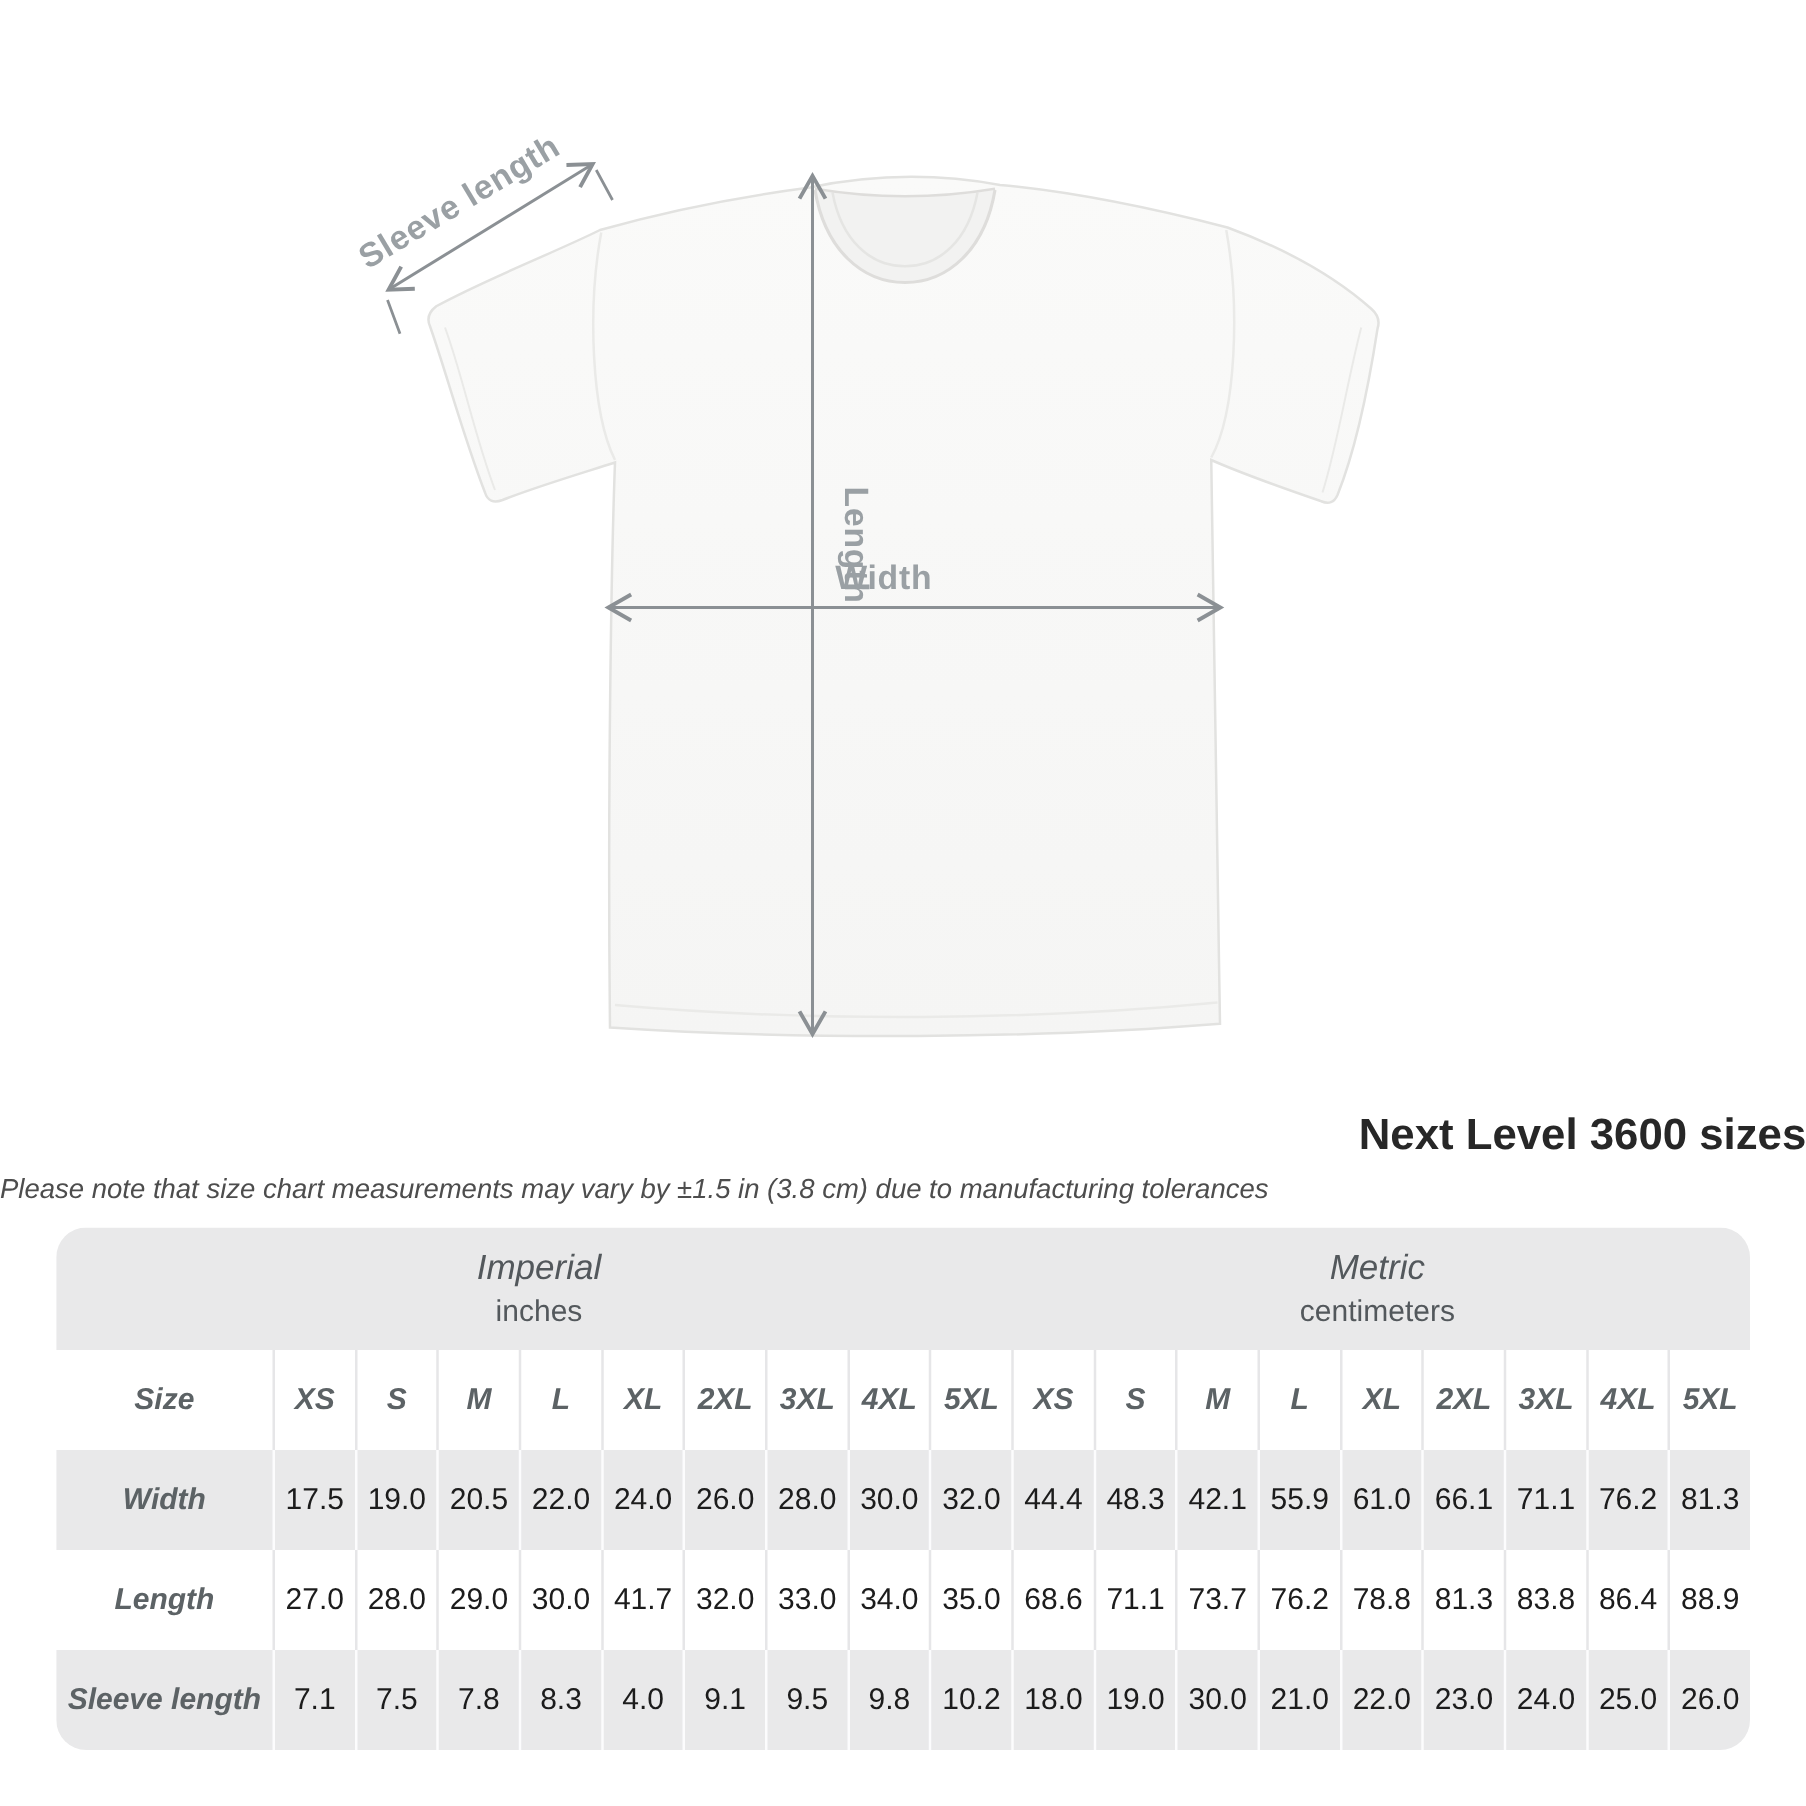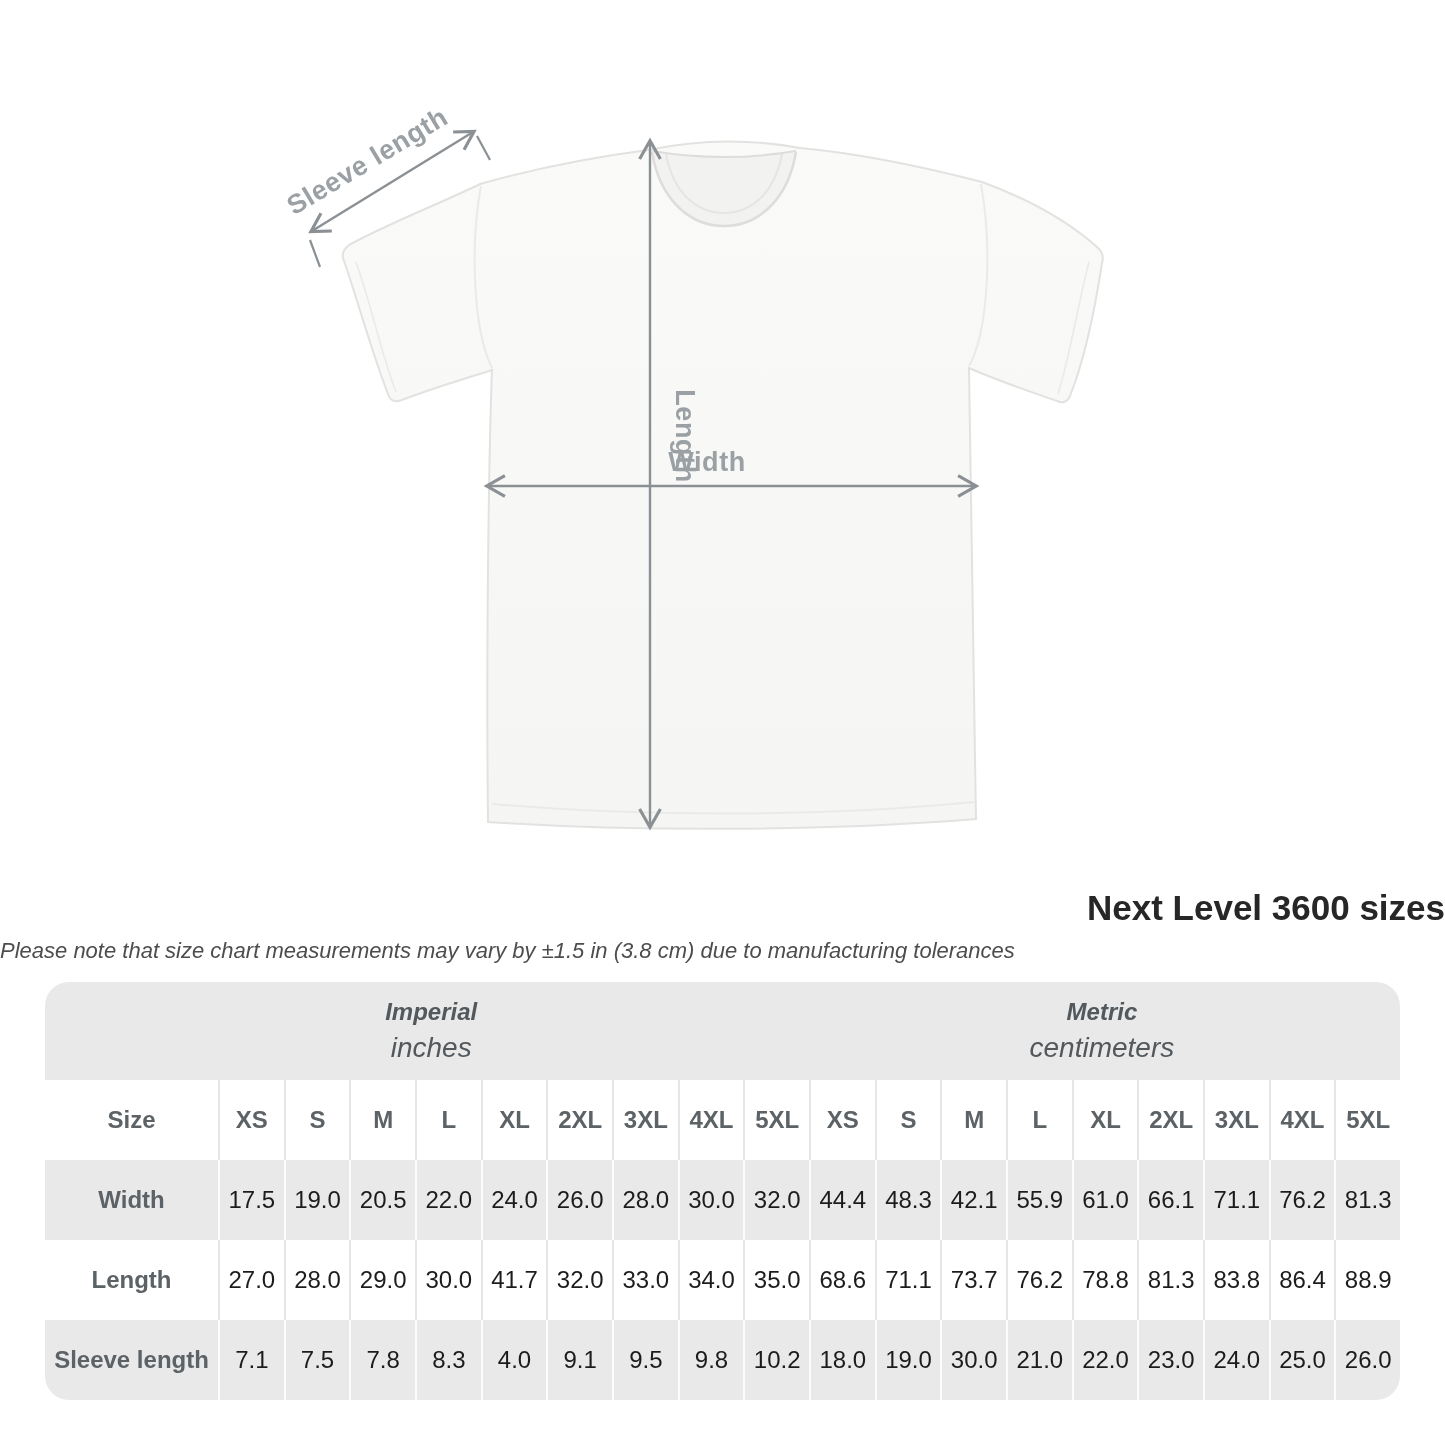--- a/index.html
+++ b/index.html
@@ -15,31 +15,31 @@
   .title{position:absolute;left:0;top:888px;width:100%;text-align:right;
          font-size:35px;font-weight:bold;color:#272727;}
   .subtitle{position:absolute;left:0;top:938px;width:100%;text-align:left;
             font-size:22px;font-style:italic;color:#4d4d4d;}
   
   .size-table{position:absolute;left:45px;top:982px;width:1355px;
               border-radius:24px;overflow:hidden;}
   .band{position:relative;height:98px;background:#e9e9ea;}
   .unit-group{position:absolute;top:50%;transform:translate(-50%,-50%);
               text-align:center;color:#53585c;}
-  .unit-group .g-name{font-size:24px;font-weight:bold;font-style:italic;}
-  .unit-group .g-unit{font-size:28px;font-style:italic;margin-top:6px;}
+  .unit-group .g-name{font-size:28px;font-weight:normal;font-style:italic;}
+  .unit-group .g-unit{font-size:24px;margin-top:6px;}
   .g-imperial{left:28.5%;}
   .g-metric{left:78%;}
   .trow{display:grid;grid-template-columns:173px repeat(18,1fr);height:80px;}
   .trow .cell{display:flex;align-items:center;justify-content:center;
               font-size:24px;color:#1c1c1c;}
   .trow .cell + .cell{border-left:2px solid var(--sep);}
   .trow.white{background:#ffffff;--sep:#e6e6e8;}
   .trow.alt{background:#e9e9ea;--sep:#fcfcfd;}
-  .trow .rlabel,.trow .chead{font-weight:bold;color:#5c6265;}
+  .trow .rlabel,.trow .chead{font-weight:bold;color:#5c6265;font-style:italic;}
 </style>
 </head>
 <body>
 
 <div class="diagram">
   <svg width="1445" height="875" viewBox="0 0 1445 875">
     <defs>
       <linearGradient id="shirtGrad" x1="0" y1="0" x2="0" y2="1">
         <stop offset="0" stop-color="#fafaf9"></stop>
         <stop offset="1" stop-color="#f5f5f4"></stop>

